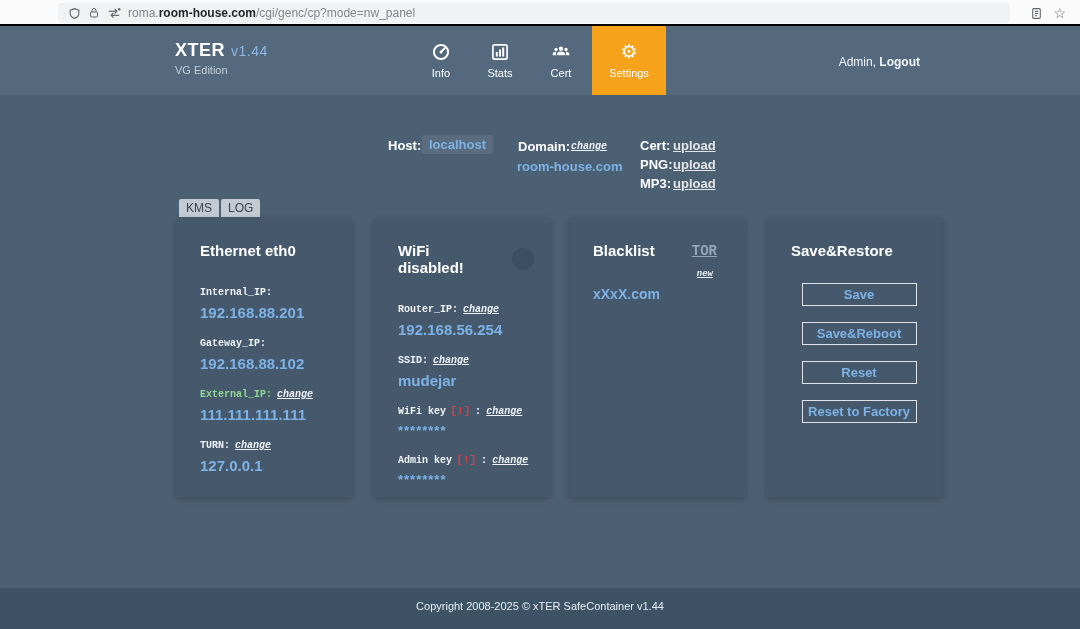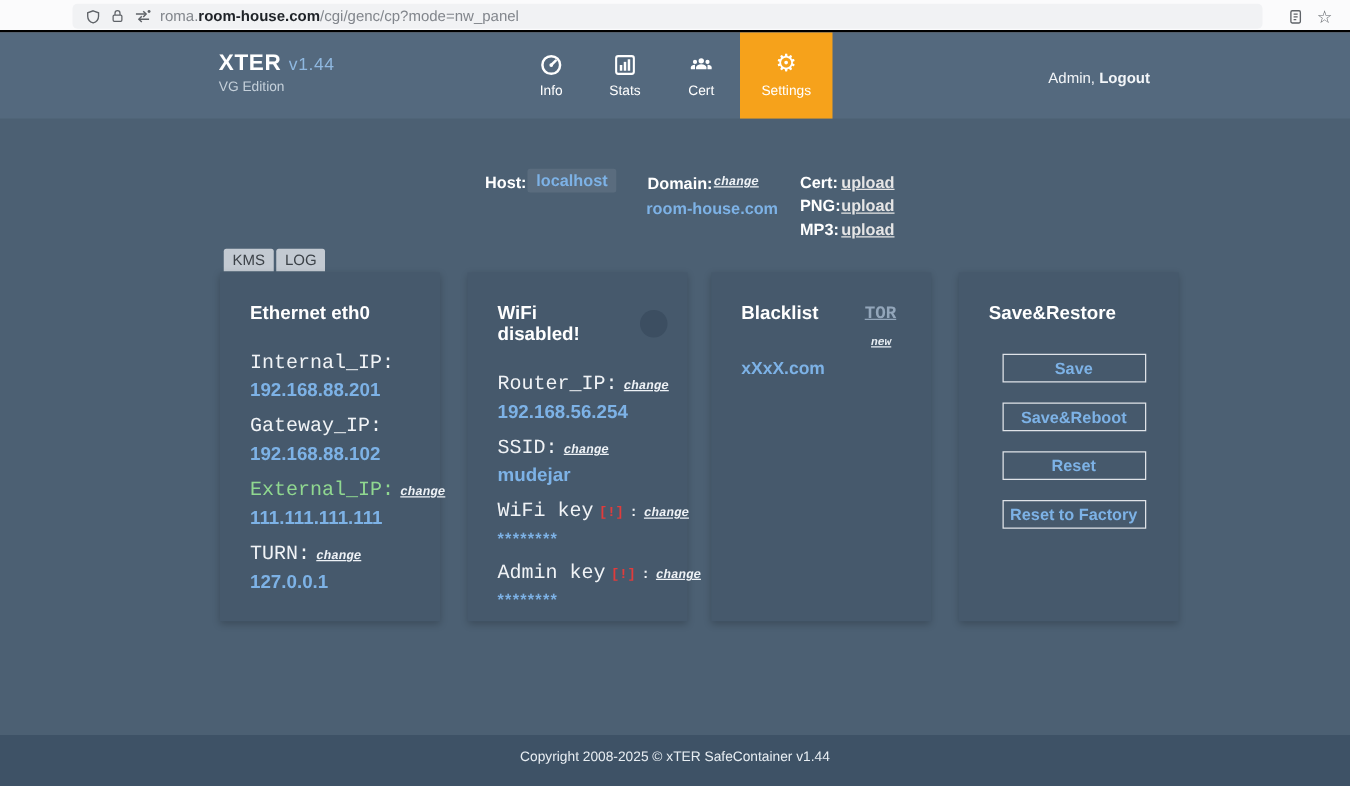--- a/index.html
+++ b/index.html
@@ -60,21 +60,21 @@
   
   .panel { position:absolute; top:123px; height:279px; width:176px; background:#46596c;
            box-shadow:0 2px 6px rgba(0,0,0,.22); padding:24px 16px 0 24px; }
   .panel-1 { left:176px; } .panel-2 { left:374px; } .panel-3 { left:569px; } .panel-4 { left:767px; }
   .panel-title { font-size:15px; font-weight:bold; color:#fff; }
   .title-row { display:flex; align-items:center; margin-bottom:22px; }
   .wifi-toggle { width:22px; height:22px; border-radius:50%; background:#3c4e61; margin-left:14px; cursor:pointer; }
 
   .fld { margin-bottom:11px; }
   .fld-top { margin-bottom:5px; white-space:nowrap; }
-  .fld-label { font-family:"Liberation Mono", monospace; font-size:16px; font-weight:normal; color:#f0f3f6; }
+  .fld-label { font-family:"Liberation Mono", monospace; font-size:10px; font-weight:bold; color:#f0f3f6; }
   .fld-label.green { color:#90d890; }
   .warn { font-family:"Liberation Mono", monospace; font-size:11px; font-weight:bold; color:#e03c3c; }
   .sep { font-family:"Liberation Mono", monospace; font-size:11px; font-weight:bold; color:#f0f3f6; }
   .fld-value { font-size:15px; font-weight:bold; color:#7db2e6; }
   .fld-value.pwd { font-size:13px; letter-spacing:1px; }
   .fld-top .chg { margin-left:5px; }
 
   
   .bl-title-row { display:flex; align-items:center; justify-content:space-between; padding-right:12px; }
   .tor-link { font-size:14px; font-weight:bold; color:#93a6ba; text-decoration:underline; cursor:pointer;font-family:Liberation Mono, monospace; }

